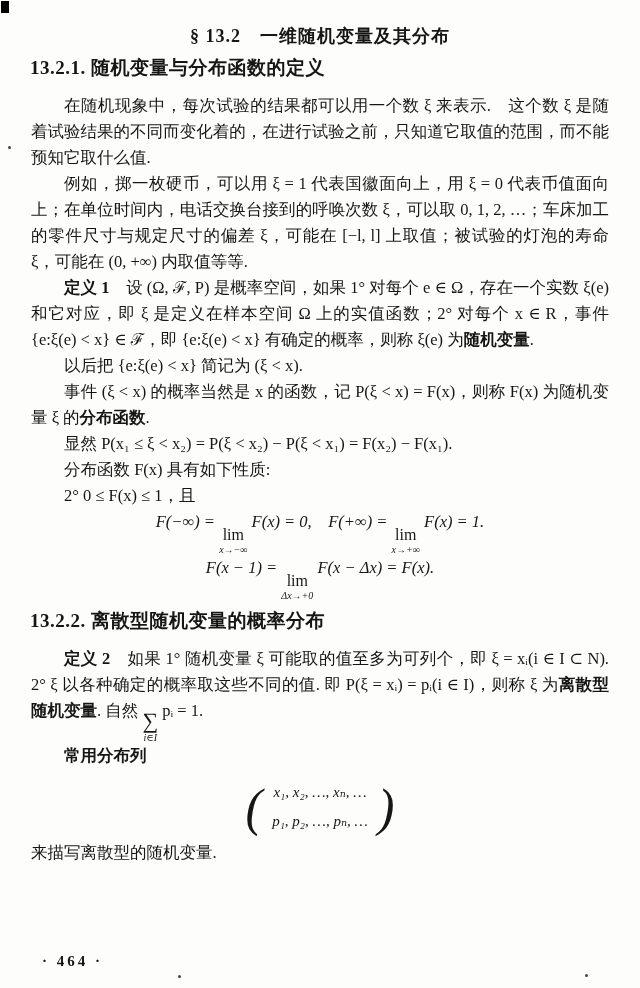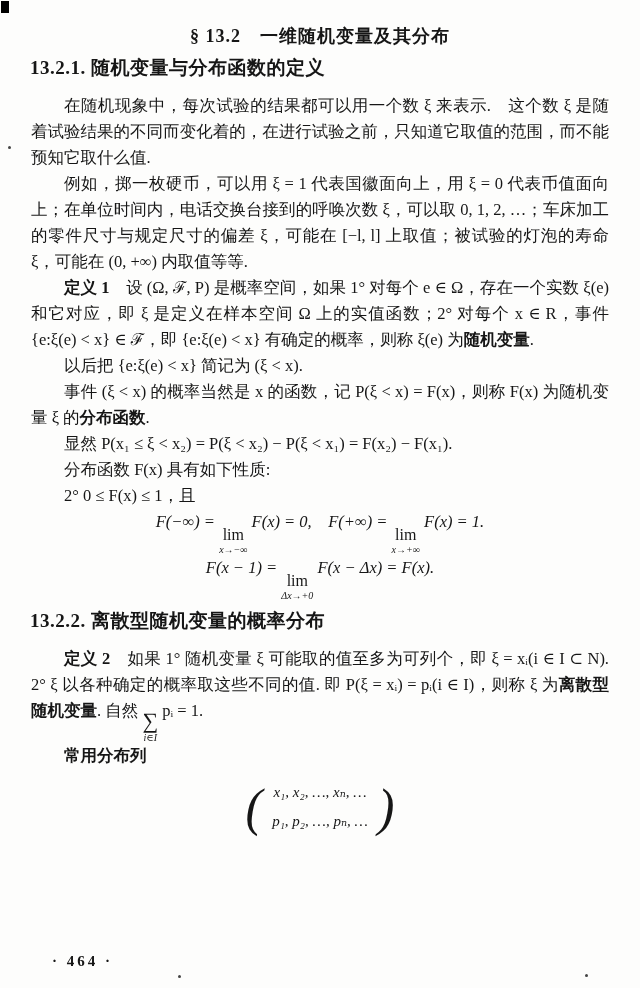--- a/index.html
+++ b/index.html
@@ -66,21 +66,21 @@
     justify-content:center;
     align-items:center;
     gap:10px;
     margin:10px 0 6px 0;
     font-style:italic;
   }
   .paren{font-size:50px;font-weight:400;line-height:1;transform:scaleY(1.05);}
   .matrix-rows{display:flex;flex-direction:column;gap:3px;font-size:15px;text-align:center;}
   .page-number{
     position:absolute;
-    left:52px;
+    left:42px;
     bottom:18px;
     font-weight:bold;
     font-size:15px;
     letter-spacing:3px;
   }
 </style>
 </head>
 <body>
 
 <div class="page">
@@ -125,17 +125,18 @@
         </span><span> pᵢ = 1.</span></p>
     <p><b class="bold-run">常用分布列</b></p>
     <div class="matrix">
       <span class="paren">(</span>
       <span class="matrix-rows">
         <span>x₁, x₂, …, xₙ, …</span>
         <span>p₁, p₂, …, pₙ, …</span>
       </span>
       <span class="paren">)</span>
     </div>
+    <p class="no-indent">来描写离散型的随机变量.</p>
   </div>
 
   <div class="page-number">· 464 ·</div>
 
 </div>
 
 </body></html>

